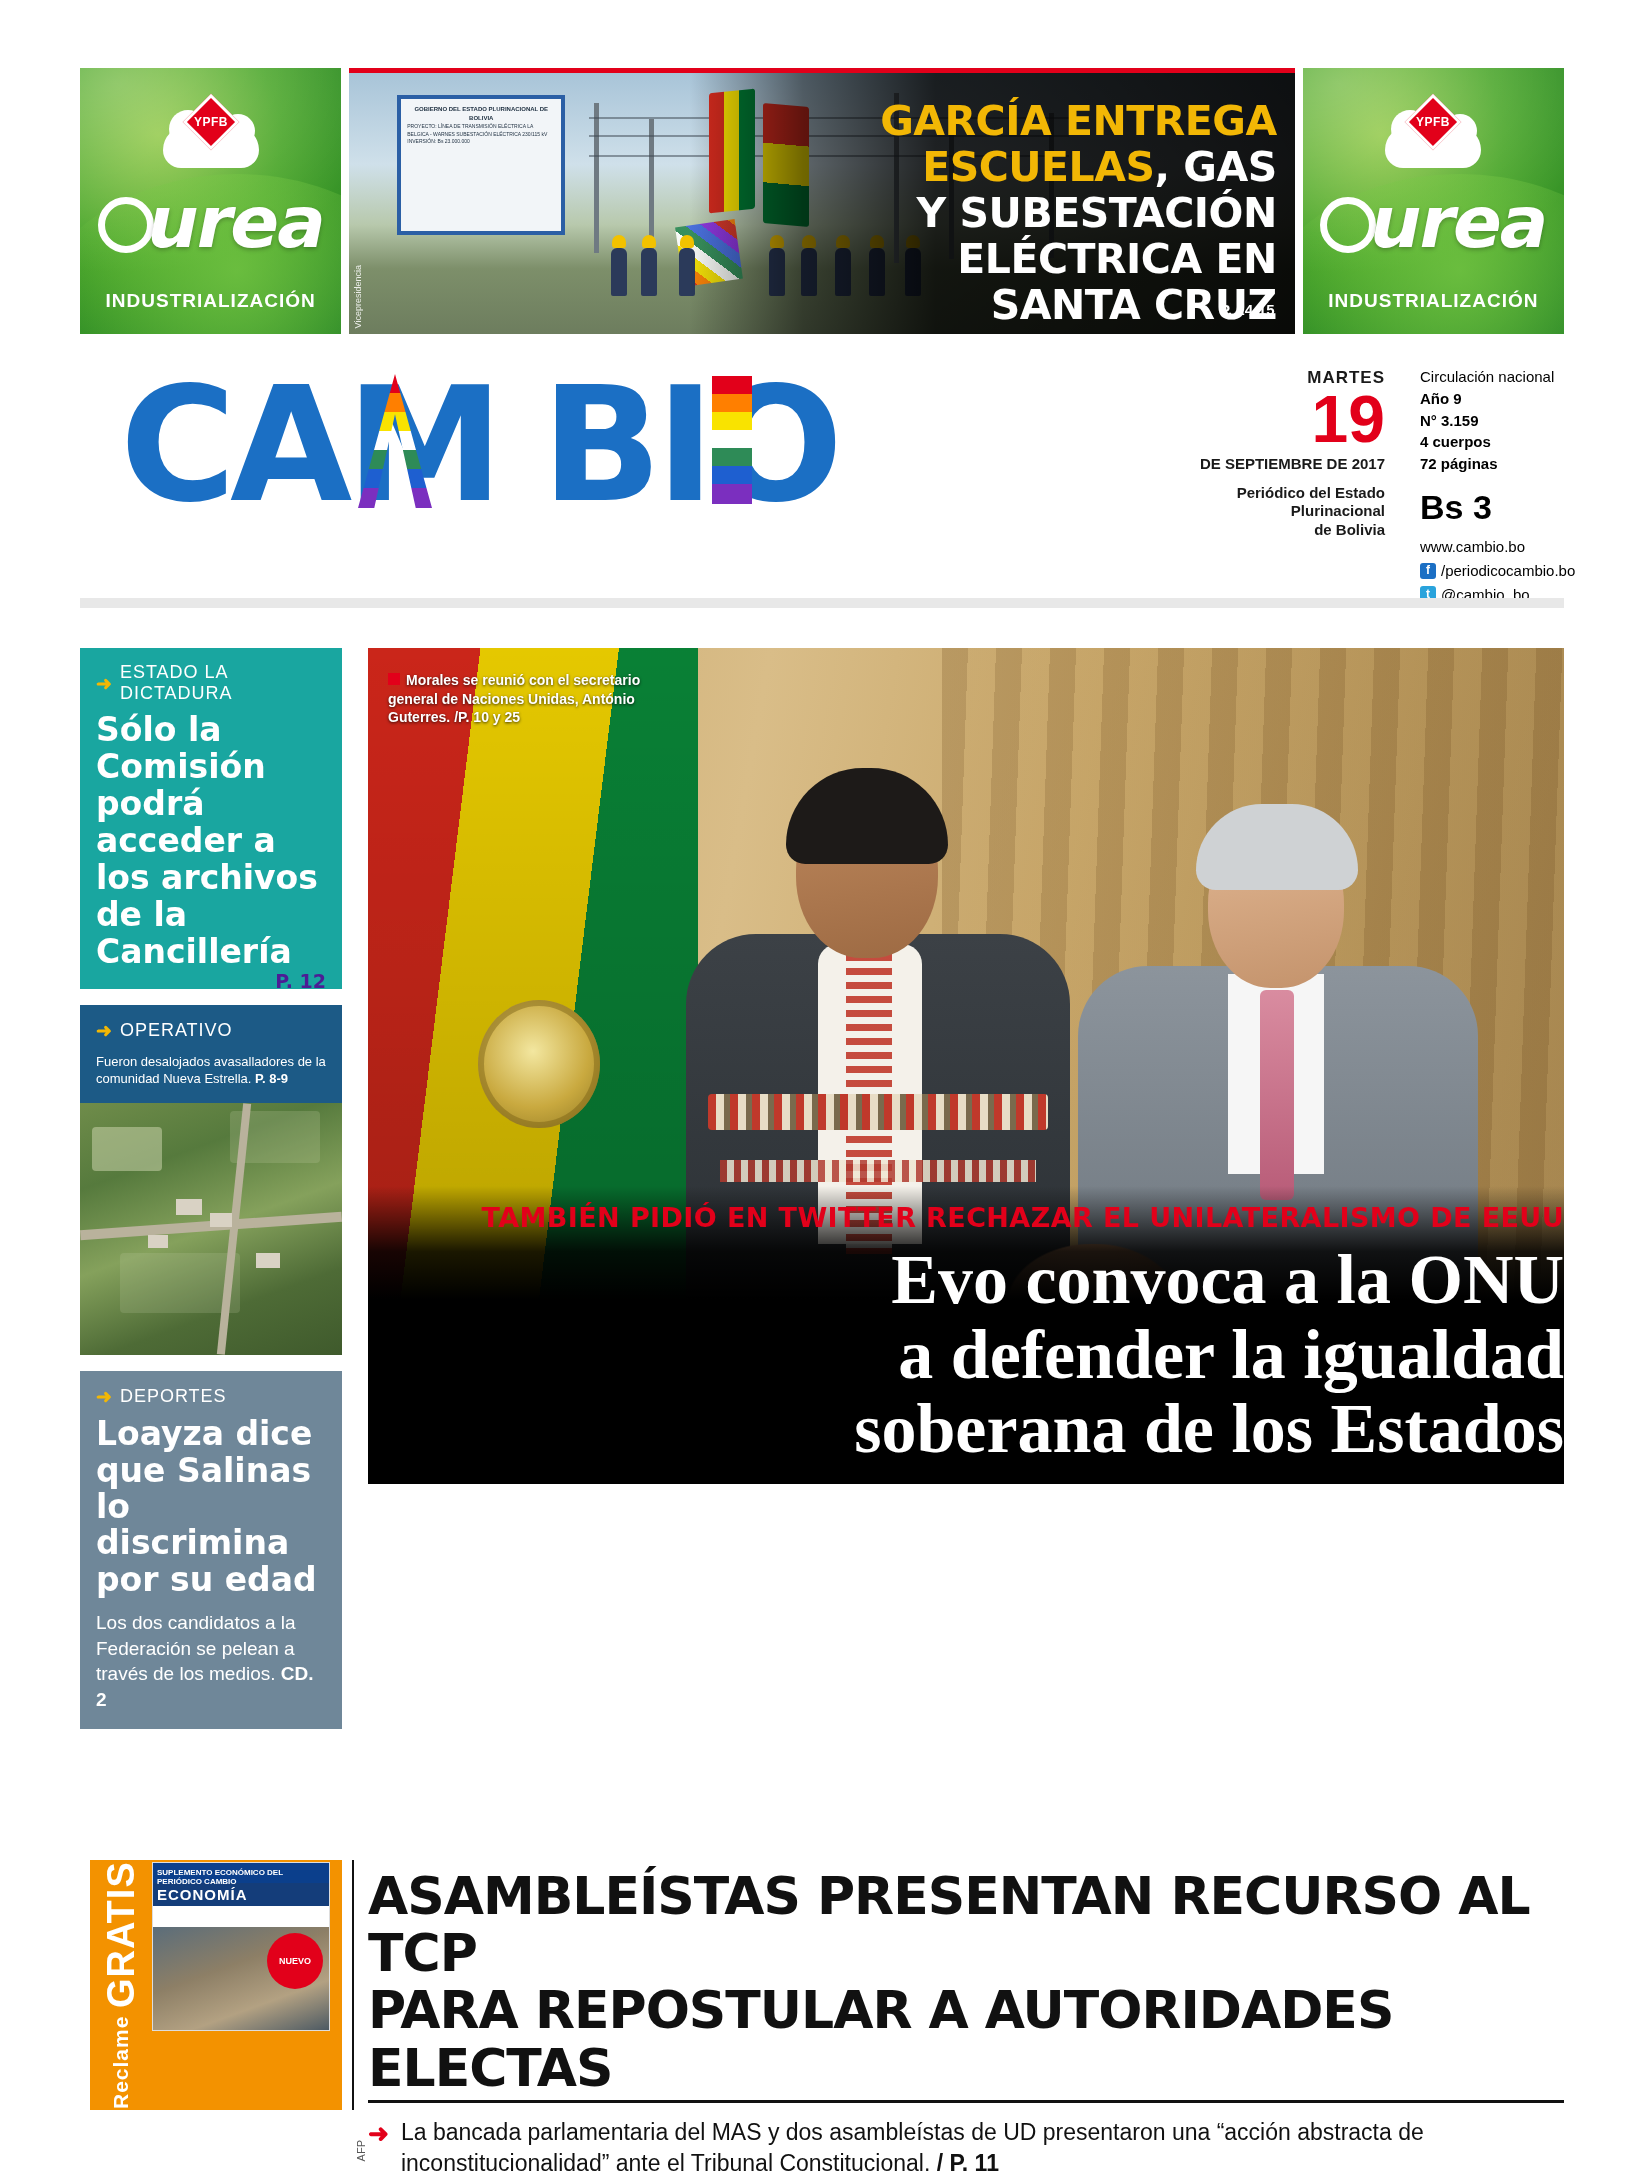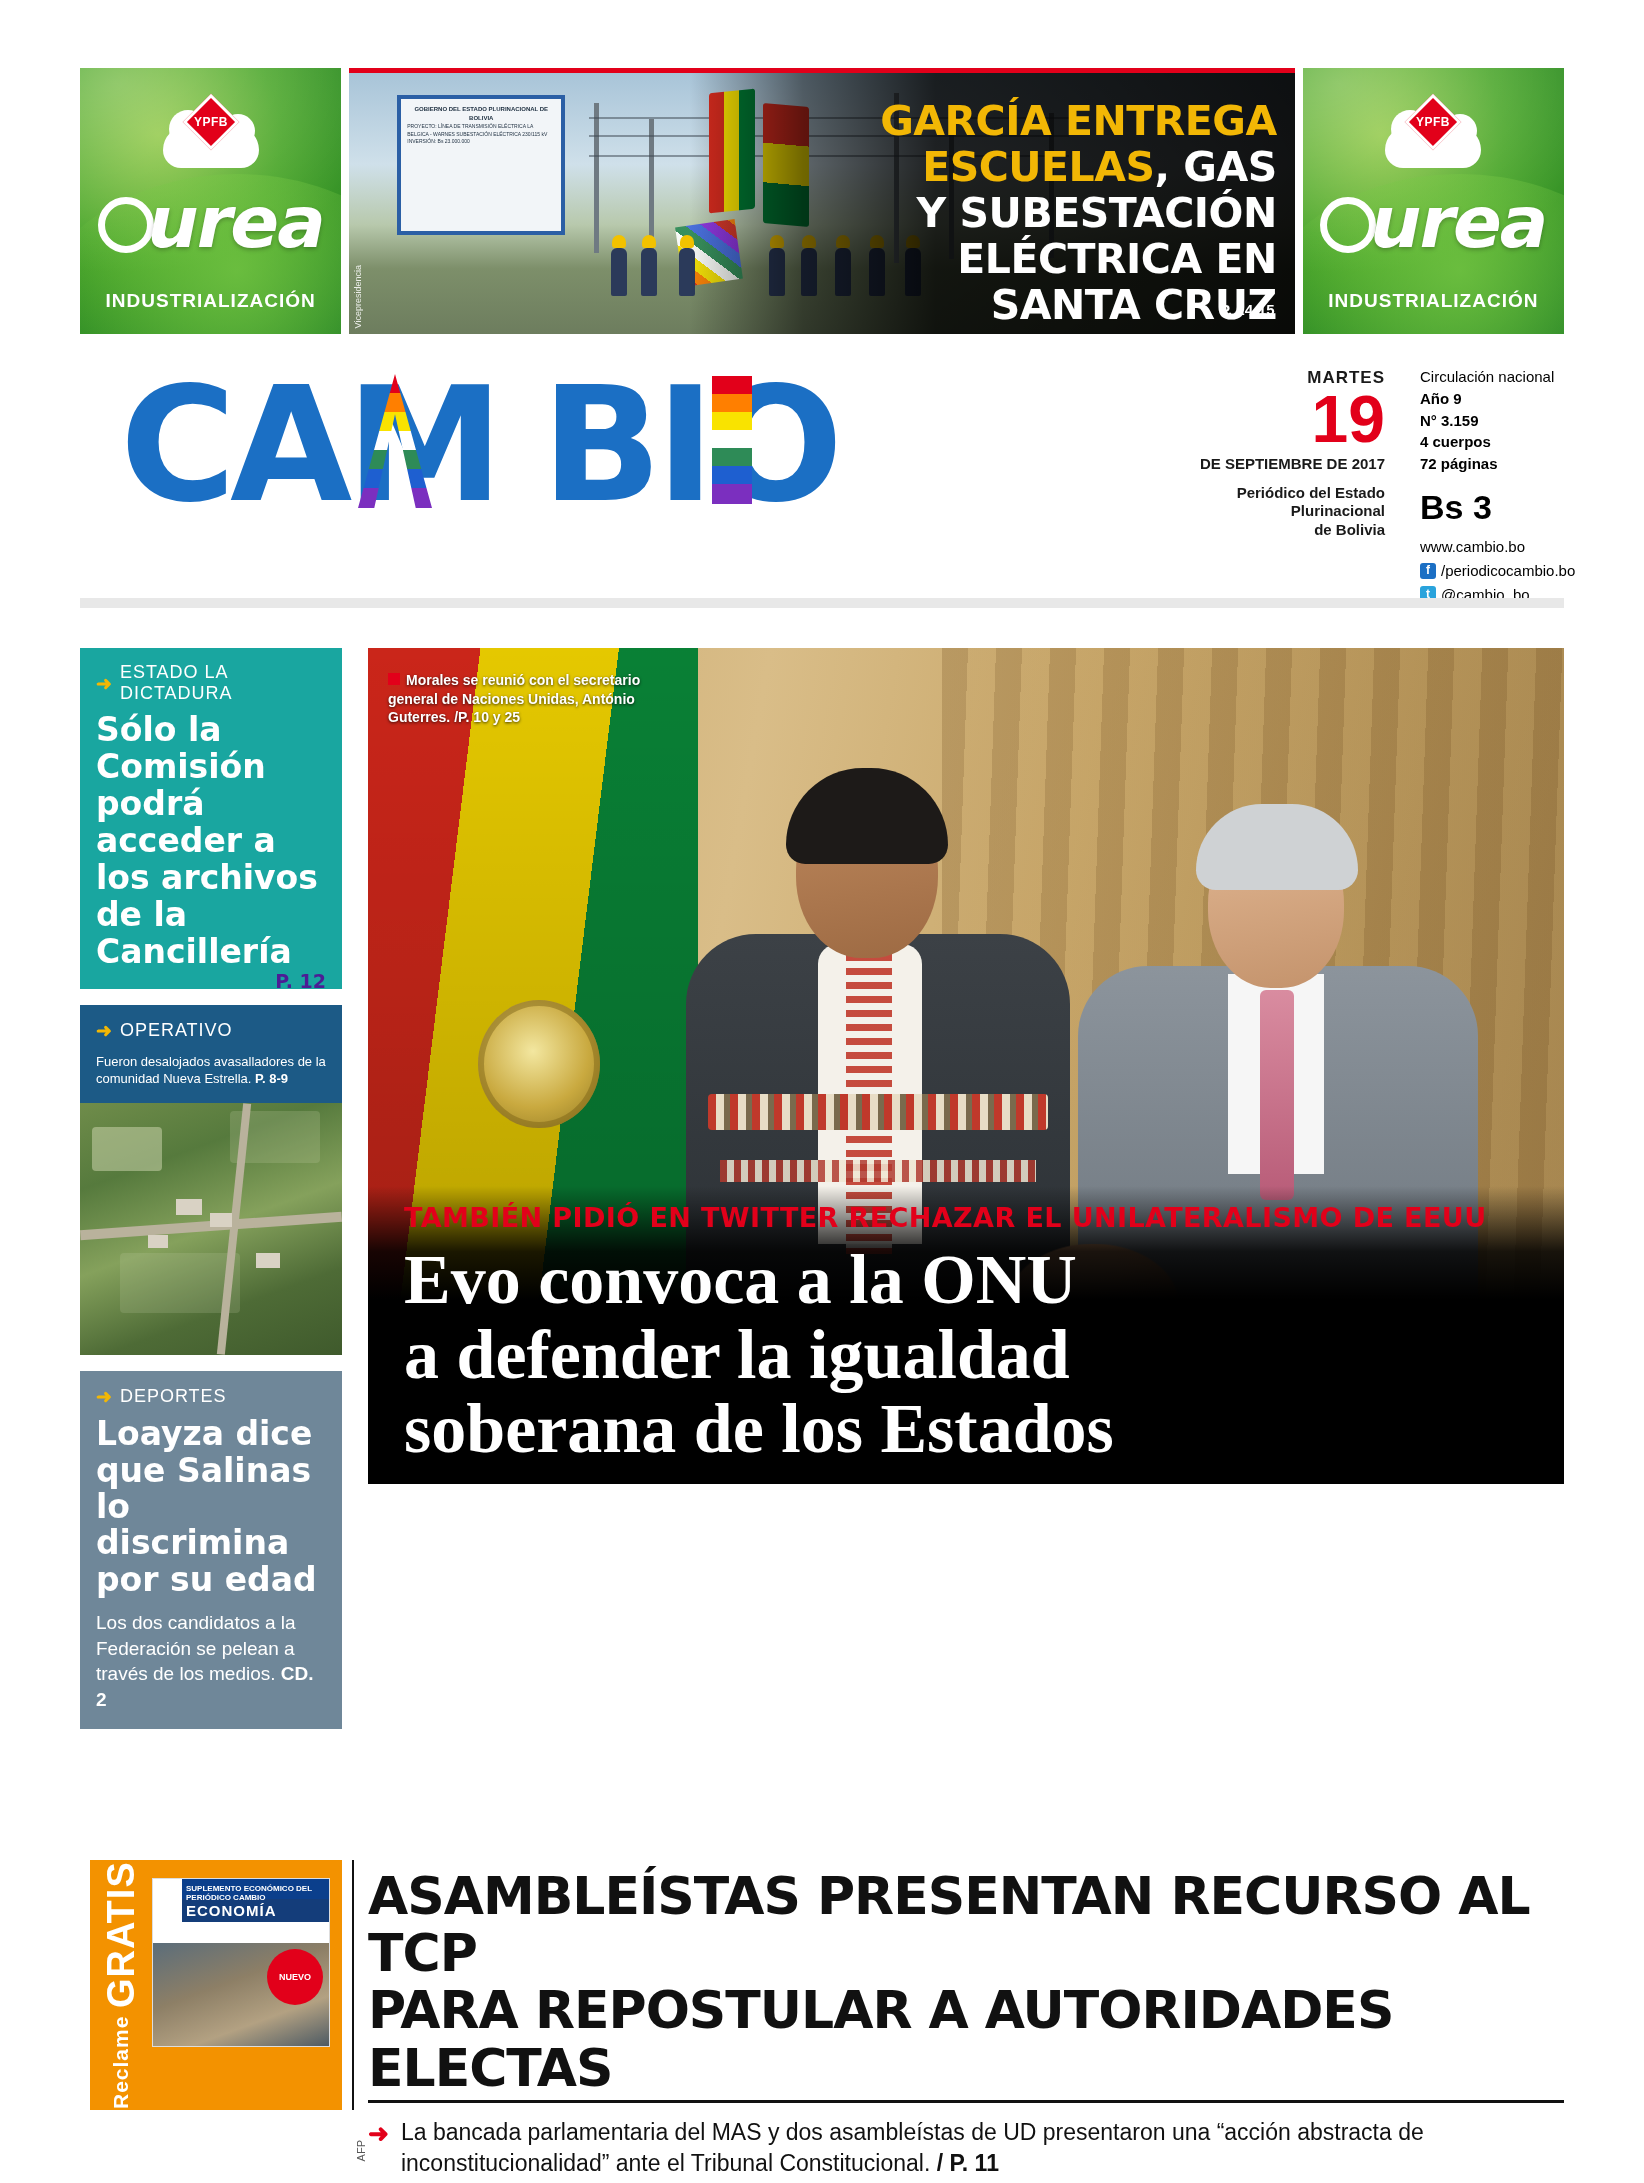--- a/index.html
+++ b/index.html
@@ -245,21 +245,21 @@
   .mp-caption {
     position:absolute; left:20px; top:23px; width:280px; color:#fff; font-size:14px; line-height:1.33;
     font-weight:bold; text-shadow:0 1px 3px rgba(0,0,0,.75);
   }
   .mp-caption .bullet { display:inline-block; width:12px; height:12px; background:#e2001a; margin-right:6px; }
   .mp-caption .pg { color:#fff; }
 
   .mp-band { position:absolute; left:0; right:0; bottom:0; height:298px;
     background: linear-gradient(180deg, rgba(0,0,0,0) 0%, rgba(0,0,0,.86) 22%, #000 38%, #000 100%); }
   .mp-over {
-    position:absolute; left:12px; right:0; bottom:18px; text-align:left; color:#fff;padding-left:24px;
+    position:absolute; left:4px; right:0; bottom:18px; text-align:right; color:#fff;padding-left:24px;
   }
   .mp-over .red {
     color:#e2001a; font-size:27px; font-weight:bold; letter-spacing:.4px; margin-bottom:10px;
     font-family:"DejaVu Sans", sans-serif;
   }
   .mp-over .big {
     font-family:"Liberation Serif", serif; font-weight:bold; color:#fff;
     font-size:70px; line-height:1.06; letter-spacing:0px;
   }
   .photo-credit-afp {
@@ -274,22 +274,22 @@
   }
   .promo .recl {
     position:absolute; left:4px; top:0; bottom:0; width:54px; color:#fff;
     writing-mode:vertical-rl; transform:rotate(180deg);
     display:flex; align-items:center; justify-content:center; gap:8px;
     font-weight:bold; letter-spacing:1px;
   }
   .promo .recl .r1 { font-size:21px; }
   .promo .recl .r2 { font-size:38px; }
   .promo .mag {
-    position:absolute; left:62px; top:18px; width:178px; height:169px;
-    background:#fff; border:1px solid #ddd; overflow:hidden;padding-left:29px;
+    position:absolute; left:62px; top:2px; width:178px; height:169px;
+    background:#fff; border:1px solid #ddd; overflow:hidden;
   }
   .promo .mag .mh { height:20px; background:#0b3f8c; color:#fff; font-size:8px; padding:5px 4px 0; font-weight:bold; }
   .promo .mag .mt { background:#143d7a; color:#fff; font-size:15px; font-weight:bold; padding:3px 4px; letter-spacing:1px; }
   .promo .mag .mphoto { position:absolute; left:0; right:0; top:64px; bottom:0;
     background: linear-gradient(160deg,#5b6d7a 0%, #8d7f66 40%, #b3a182 70%, #4d5a63 100%); }
   .promo .mag .mbadge { position:absolute; right:6px; top:70px; width:56px; height:56px; border-radius:50%;
     background:#e2001a; color:#fff; font-size:9px; font-weight:bold; display:flex; align-items:center; justify-content:center; text-align:center; }
 
   .bottom-story { position:absolute; left:368px; top:1868px; width:1196px; }
   .bottom-story .bh {

